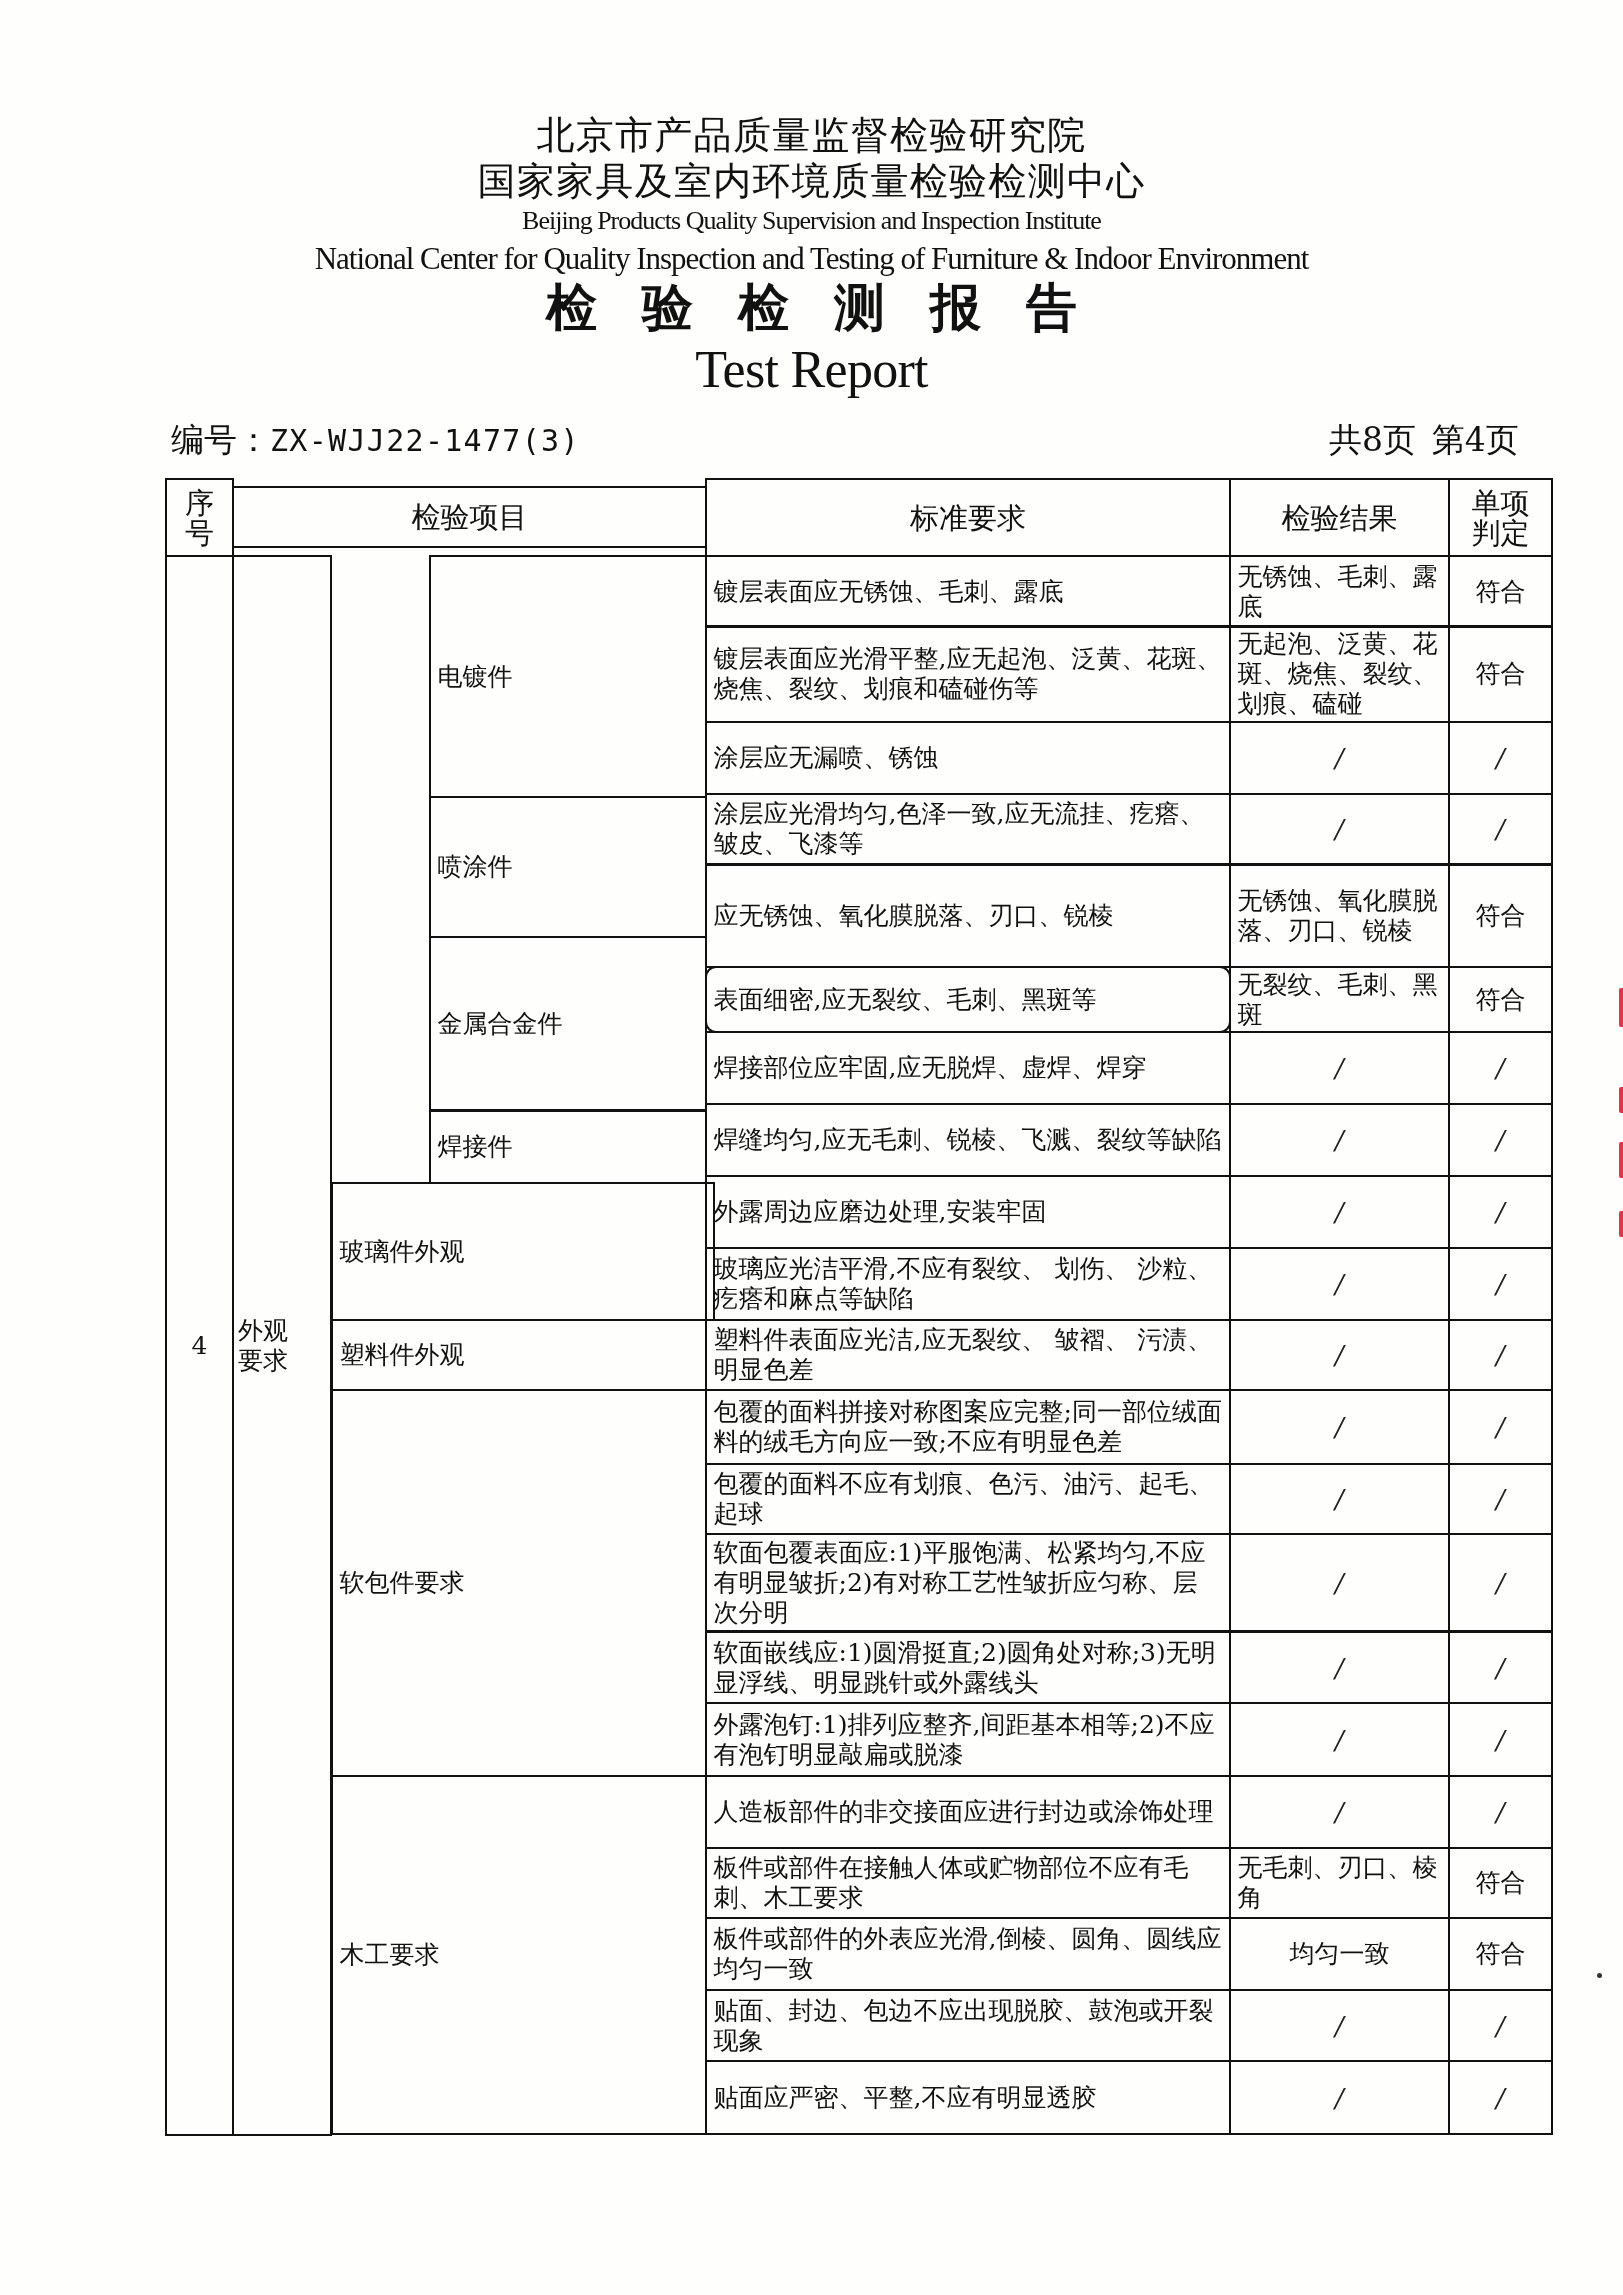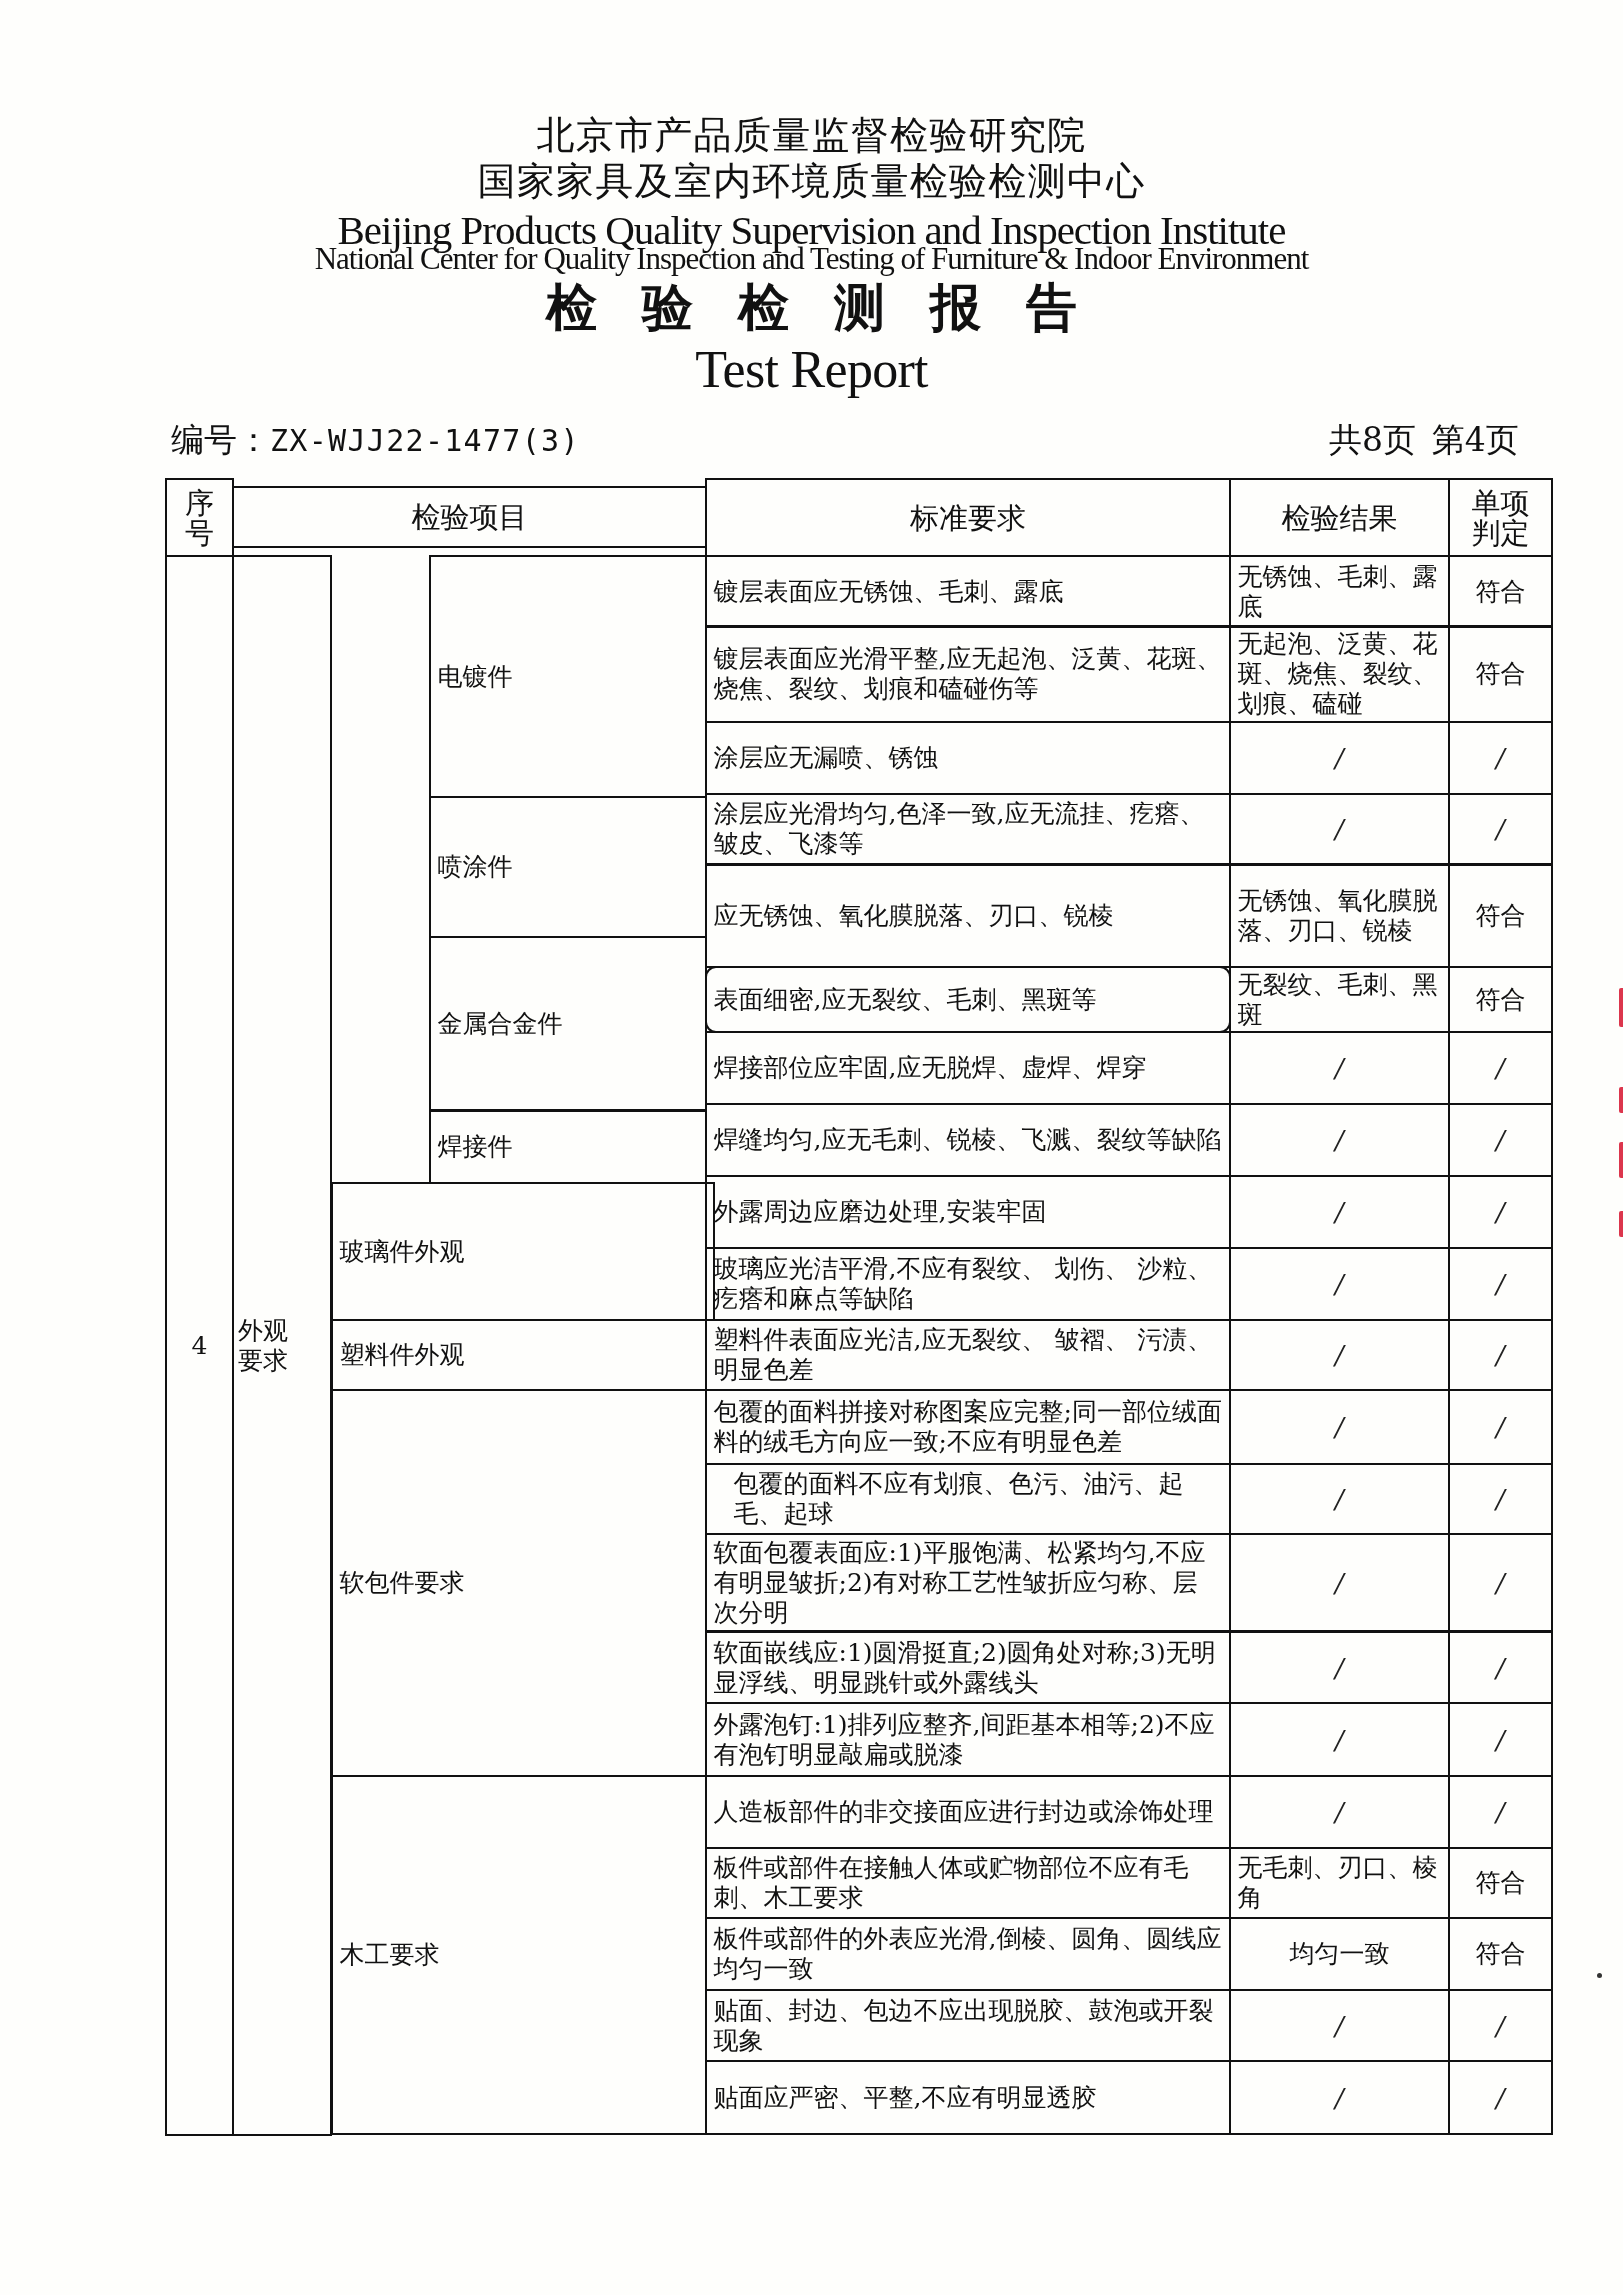--- a/index.html
+++ b/index.html
@@ -2,21 +2,21 @@
 <html style="font-size:10.5px"><head>
 <meta charset="utf-8">
 <style>
   html, body { margin:0; padding:0; }
   body { width:1623px; height:2295px; background:#fefefc; position:relative; overflow:hidden;
          font-family:"DejaVu Serif", "Liberation Serif", serif; color:#111; }
   .abs { position:absolute; }
   .center { text-align:center; left:0; width:1623px; }
   .h-cn1 { top:110px; font-size:38px; letter-spacing:1.3px; }
   .h-cn2 { top:156px; font-size:38px; letter-spacing:1.3px; }
-  .h-en1 { top:206px; font-family:"Liberation Serif", serif; font-size:41px; letter-spacing:-1px; }
+  .h-en1 { top:206px; font-family:"Liberation Serif", serif; font-size:26px; letter-spacing:-1px; }
   .h-en2 { top:241px; font-family:"Liberation Serif", serif; font-size:31px; letter-spacing:-1px; }
   .h-title { top:274px; font-size:51px; font-weight:bold; letter-spacing:45px; padding-left:45px; box-sizing:border-box; }
   .h-title-en { top:340px; font-family:"Liberation Serif", serif; font-size:52px; letter-spacing:-0.7px; }
   .report-no { top:418px; left:171px; font-size:33px; }
   .report-no .val { font-family:"DejaVu Sans Mono", "Liberation Mono", monospace; font-size:30px; letter-spacing:1.3px; }
   .page-count { top:418px; left:1329px; font-size:33px; }
   .page-count span { margin-right:15.7px; }
 
   .grid { position:absolute; left:167px; top:480px; width:1386px; height:1655px; }
   .cell { position:absolute; box-sizing:border-box; border:2px solid #111; margin-left:-2px; margin-top:-2px;
@@ -202,21 +202,21 @@
       </div>
       <div class="cell l" style="left: 540px; top: 911px; width: 526px; height: 76px;">
         <span class="t">包覆的面料拼接对称图案应完整;同一部位绒面料的绒毛方向应一致;不应有明显色差</span>
       </div>
       <div class="cell c" style="left: 1064px; top: 911px; width: 221px; height: 76px;">
         <span class="t slash">/</span>
       </div>
       <div class="cell c" style="left: 1283px; top: 911px; width: 105px; height: 76px;">
         <span class="t slash">/</span>
       </div>
-      <div class="cell l" style="left: 540px; top: 985px; width: 526px; height: 72px; padding-left: 20px;">
+      <div class="cell l" style="left: 540px; top: 985px; width: 526px; height: 72px;">
         <span class="t">包覆的面料不应有划痕、色污、油污、起毛、起球</span>
       </div>
       <div class="cell c" style="left: 1064px; top: 985px; width: 221px; height: 72px;">
         <span class="t slash">/</span>
       </div>
       <div class="cell c" style="left: 1283px; top: 985px; width: 105px; height: 72px;">
         <span class="t slash">/</span>
       </div>
       <div class="cell l" style="left: 540px; top: 1055px; width: 526px; height: 99px;">
         <span class="t">软面包覆表面应:1)平服饱满、松紧均匀,不应有明显皱折;2)有对称工艺性皱折应匀称、层次分明</span>

